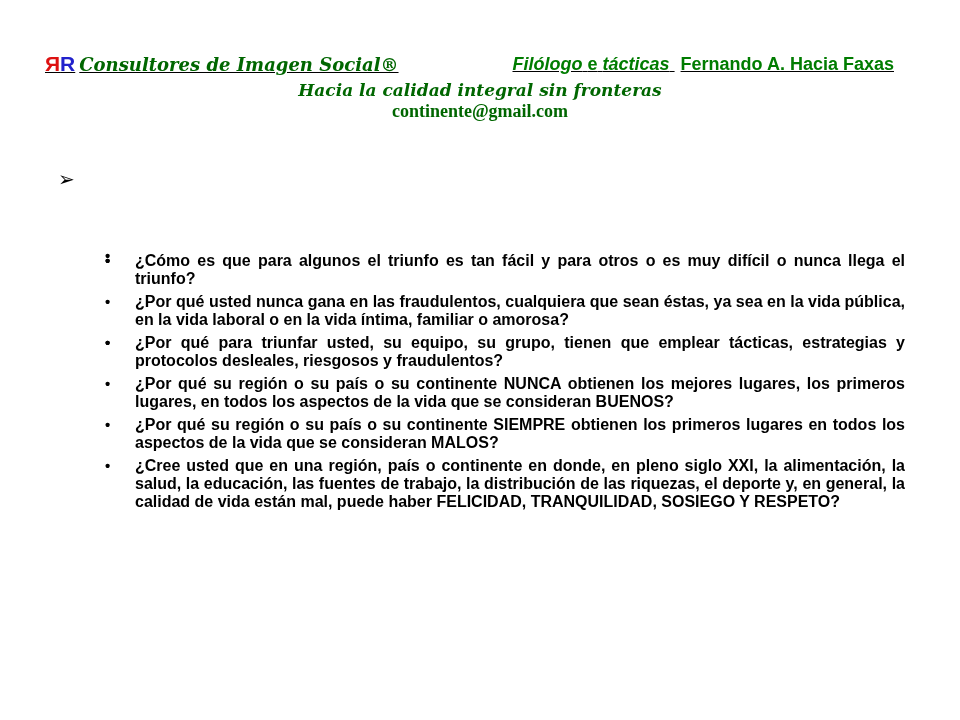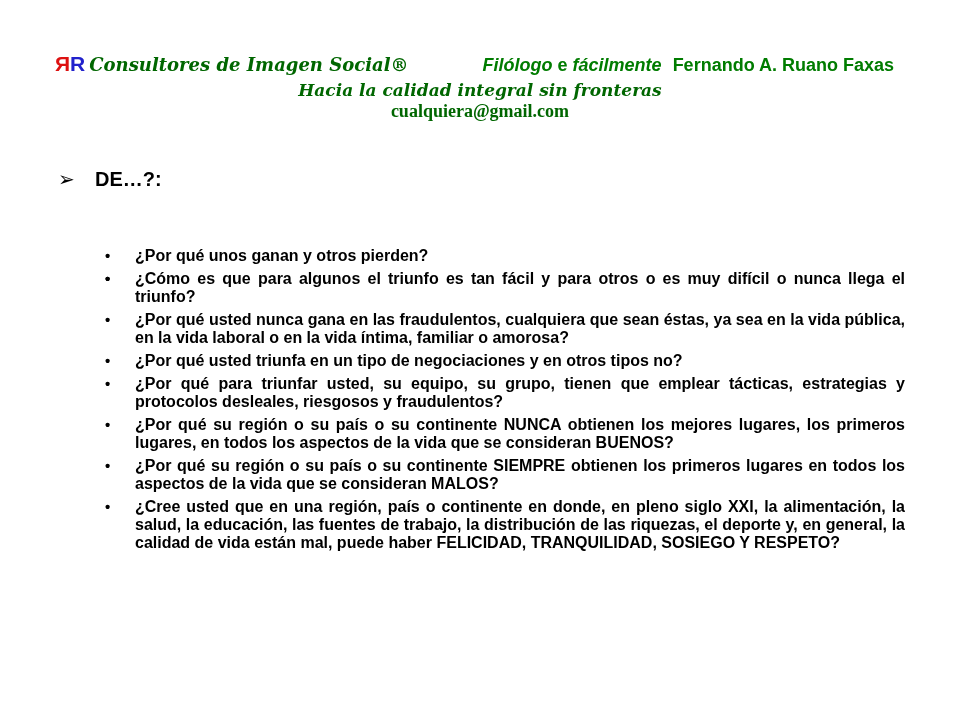--- a/index.html
+++ b/index.html
@@ -8,24 +8,25 @@
     width: 960px;
     height: 720px;
     background: var(--bg, #ffffff);
     overflow: hidden;
     font-family: "Liberation Sans", sans-serif;
   }
 
   
   .header-row1 {
     position: absolute;
-    top: 52px; left: 55px; right: 66px;
+    top: 52px; left: 45px; right: 66px;
     display: flex;
     justify-content: space-between;
-    align-items: flex-end;
+    align-items: center;
+    text-decoration: underline;
   }
   .logo { white-space: nowrap; }
   .logo .ya {
     color: var(--red, #dd1111);
     font-weight: bold;
     font-size: 21px;
   }
   .logo .r {
     color: var(--blue, #2121cc);
     font-weight: bold;
@@ -123,58 +124,55 @@
 
 <div class="slide" style="--bg: #ffffff; --red: #dd1111; --blue: #2121cc; --green-dark: #006600; --green: #007c00;">
 
   <div class="header-row1">
     <div class="logo">
       <span class="ya">Я</span><span class="r">R</span><span class="script">Consultores de Imagen Social®</span>
     </div>
     <div class="header-title">
       <span class="it">Filólogo</span>
       <span>e</span>
-      <span class="it">fácilmente</span>
-      <span class="name">Fernando A. Ruano Faxas</span>
+      <span class="it">tácticas</span>
+      <span class="name">Fernando A. Hacia Faxas</span>
     </div>
   </div>
 
   <div class="tagline">Hacia la calidad integral sin fronteras</div>
-  <div class="email">cualquiera@gmail.com</div>
+  <div class="email">continente@gmail.com</div>
 
   <div class="heading">
     <span class="arrow">➢</span>
     <div class="htext">
-      <div class="hline2">DE…?:</div>
     </div>
   </div>
 
   <ul class="qlist">
     <li>
       <span class="bullet">•</span>
-      <span class="qtext">¿Por qué unos ganan y otros pierden?</span>
     </li>
 
     <li>
       <span class="bullet">•</span>
     </li>
 
     <li>
       <span class="bullet">•</span>
       <span class="qtext">¿Cómo es que para algunos el triunfo es tan fácil y para otros o es muy difícil o nunca llega el triunfo?</span>
     </li>
 
     <li>
       <span class="bullet">•</span>
       <span class="qtext">¿Por qué usted nunca gana en las fraudulentos, cualquiera que sean éstas, ya sea en la vida pública, en la vida laboral o en la vida íntima, familiar o amorosa?</span>
     </li>
 
     <li>
       <span class="bullet">•</span>
-      <span class="qtext">¿Por qué usted triunfa en un tipo de negociaciones y en otros tipos no?</span>
     </li>
 
     <li>
       <span class="bullet">•</span>
       <span class="qtext">¿Por qué para triunfar usted, su equipo, su grupo, tienen que emplear tácticas, estrategias y protocolos desleales, riesgosos y fraudulentos?</span>
     </li>
 
     <li>
       <span class="bullet">•</span>
       <span class="qtext">¿Por qué su región o su país o su continente NUNCA obtienen los mejores lugares, los primeros lugares, en todos los aspectos de la vida que se consideran BUENOS?</span>

